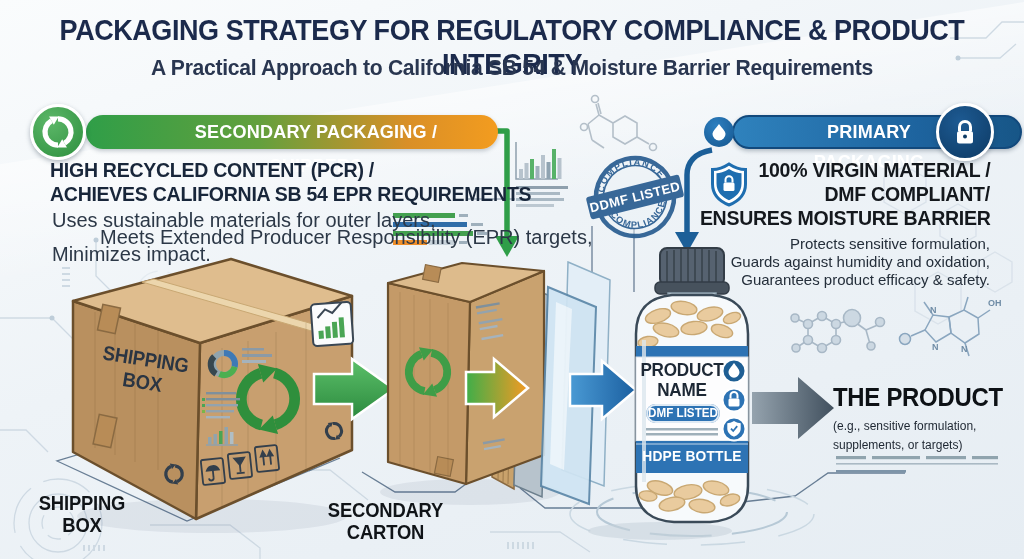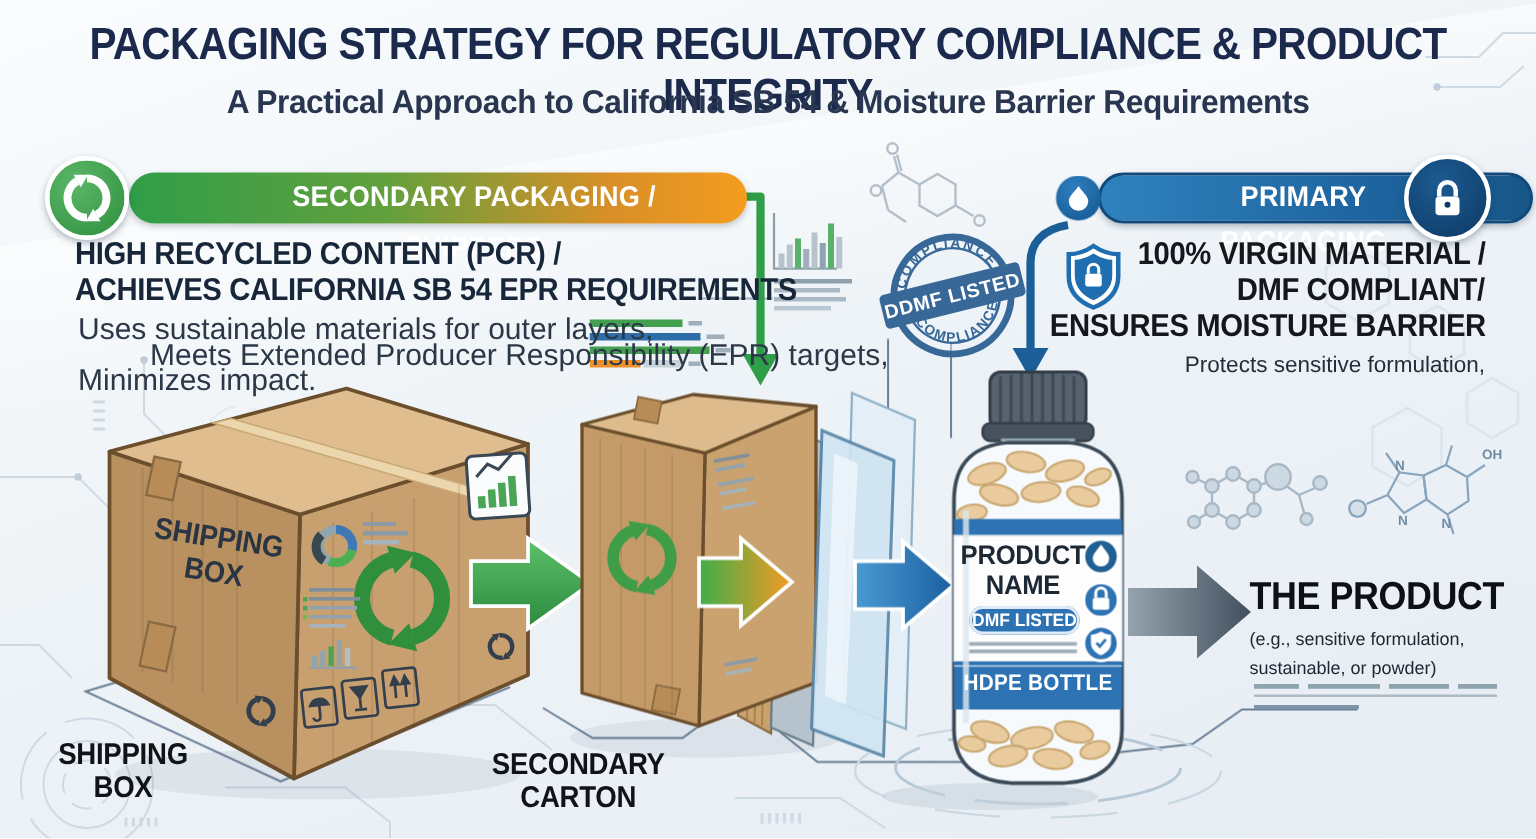--- a/index.html
+++ b/index.html
@@ -514,39 +514,41 @@
       <path d="M 0,-13 C 4.8,-10 9.5,-8.8 12.5,-8.8 L 12.5,1.5 C 12.5,10 6.8,15.2 0,18.2 C -6.8,15.2 -12.5,10 -12.5,1.5 L -12.5,-8.8 C -9.5,-8.8 -4.8,-10 0,-13 Z" fill="#1f6eb0"></path>
       <path d="M -3.5,0.5 v-2.8 a3.5,3.5 0 0 1 7,0 v2.8" fill="none" stroke="#ffffff" stroke-width="2"></path>
       <rect x="-5.5" y="0.5" width="11" height="8.5" rx="1.5" fill="#ffffff"></rect>
     </svg>
   </div>
 
   <div class="abs pri-h" style="top:158px;">100% VIRGIN MATERIAL /</div>
   <div class="abs pri-h" style="top:182px;">DMF COMPLIANT/</div>
   <div class="abs pri-h" style="top:206px;">ENSURES MOISTURE BARRIER</div>
   <div class="abs pri-body" style="top:235px;margin-left:28px;">Protects sensitive formulation,</div>
+  <div class="abs pri-body" style="top:253px;">Guards against humidity and oxidation,</div>
+  <div class="abs pri-body" style="top:271px;">Guarantees product efficacy &amp; safety.</div>
 
   <div class="abs box-side">
     <div>SHIPPING</div>
     <div>BOX</div>
   </div>
 
   <div class="abs flow-label" style="left:22px;top:492px;width:120px;">
     <div>SHIPPING</div>
     <div>BOX</div>
   </div>
   <div class="abs flow-label" style="left:303px;top:499px;width:165px;">
     <div>SECONDARY</div>
     <div>CARTON</div>
   </div>
 
   <div class="abs product-title">THE PRODUCT</div>
   <div class="abs product-sub">
     <div>(e.g., sensitive formulation,</div>
-    <div>sustainable, or powder)</div>
+    <div>supplements, or targets)</div>
   </div>
 
   <div class="abs bottle-name">
     <div>PRODUCT</div>
     <div>NAME</div>
   </div>
   <div class="abs dmf-badge">DMF LISTED</div>
   <div class="abs hdpe-text">HDPE BOTTLE</div>
 
 </div>

